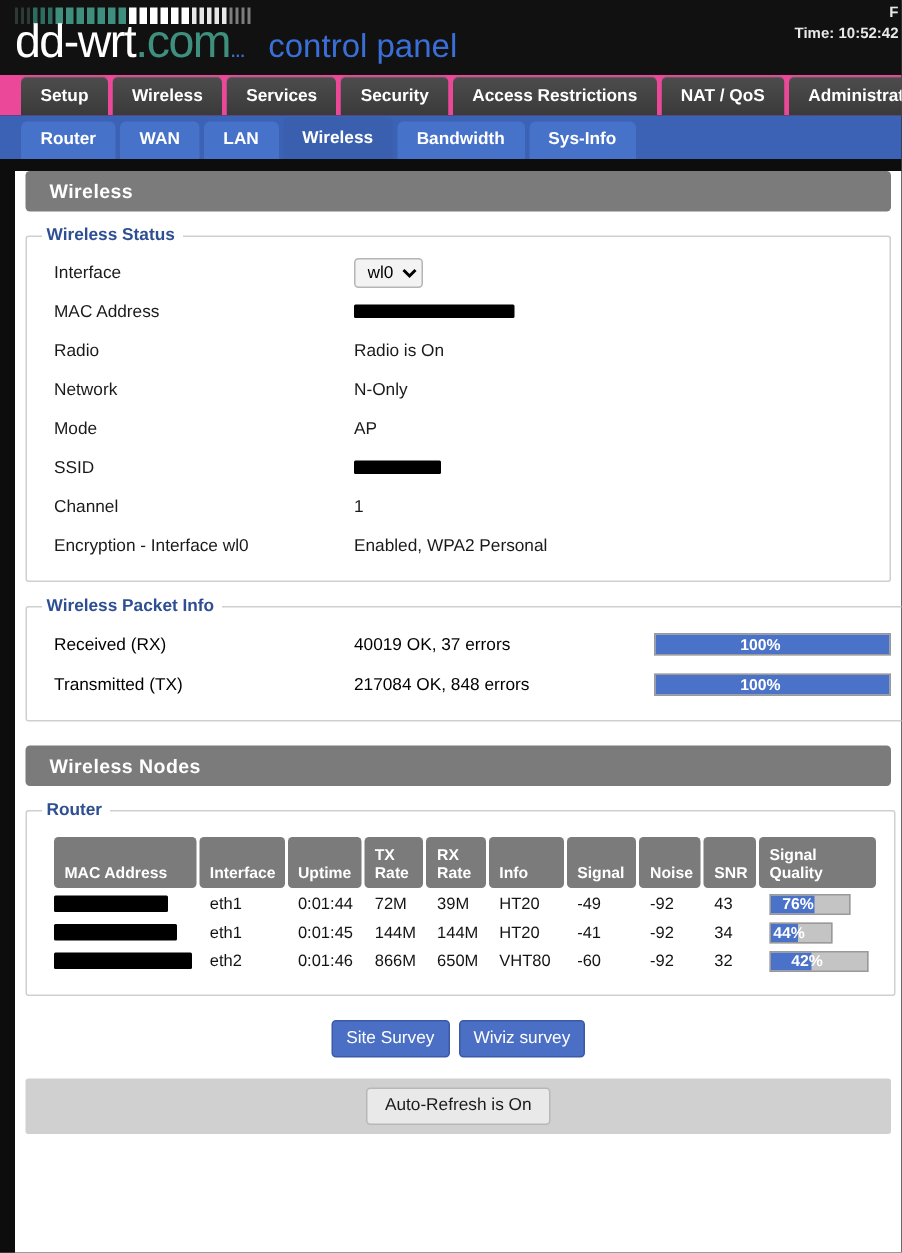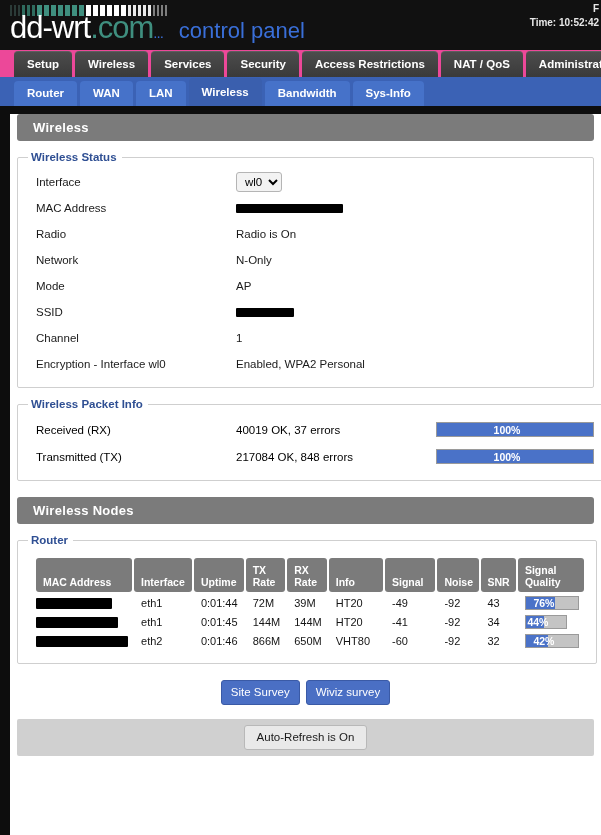--- a/index.html
+++ b/index.html
@@ -484,21 +484,21 @@
               <td style="padding: 1px 2px 1px 0px;"><span class="redact" style="width: 92px; height: 11px;"></span></td>
               <td>eth2</td>
               <td>0:01:46</td>
               <td>866M</td>
               <td>650M</td>
               <td>VHT80</td>
               <td>-60</td>
               <td>-92</td>
               <td>32</td>
               <td class="sq">
-                <div class="pbar" style="width: 54px; height: 14px;">
+                <div class="pbar" style="width: 66px; height: 14px;">
                   <div class="fill" style="width: 42%;"></div>
                   <div class="ptxt" style="height: 14px; line-height: 13px;">42%</div>
                 </div>
               </td>
             </tr>
           </tbody>
       </table>
     </fieldset>
 
     <div class="btnrow">

